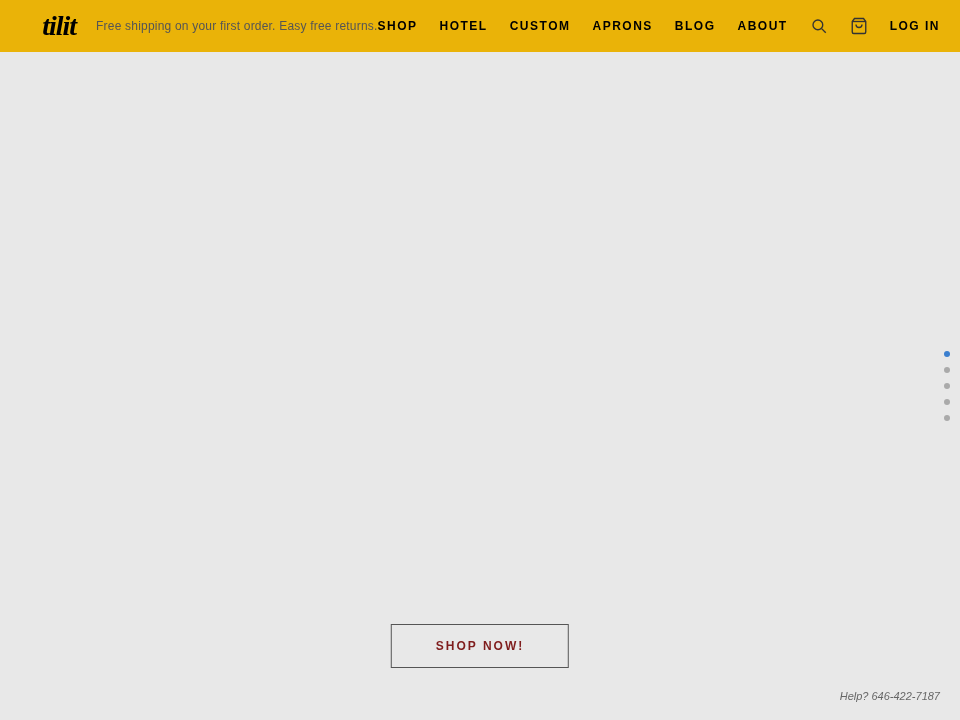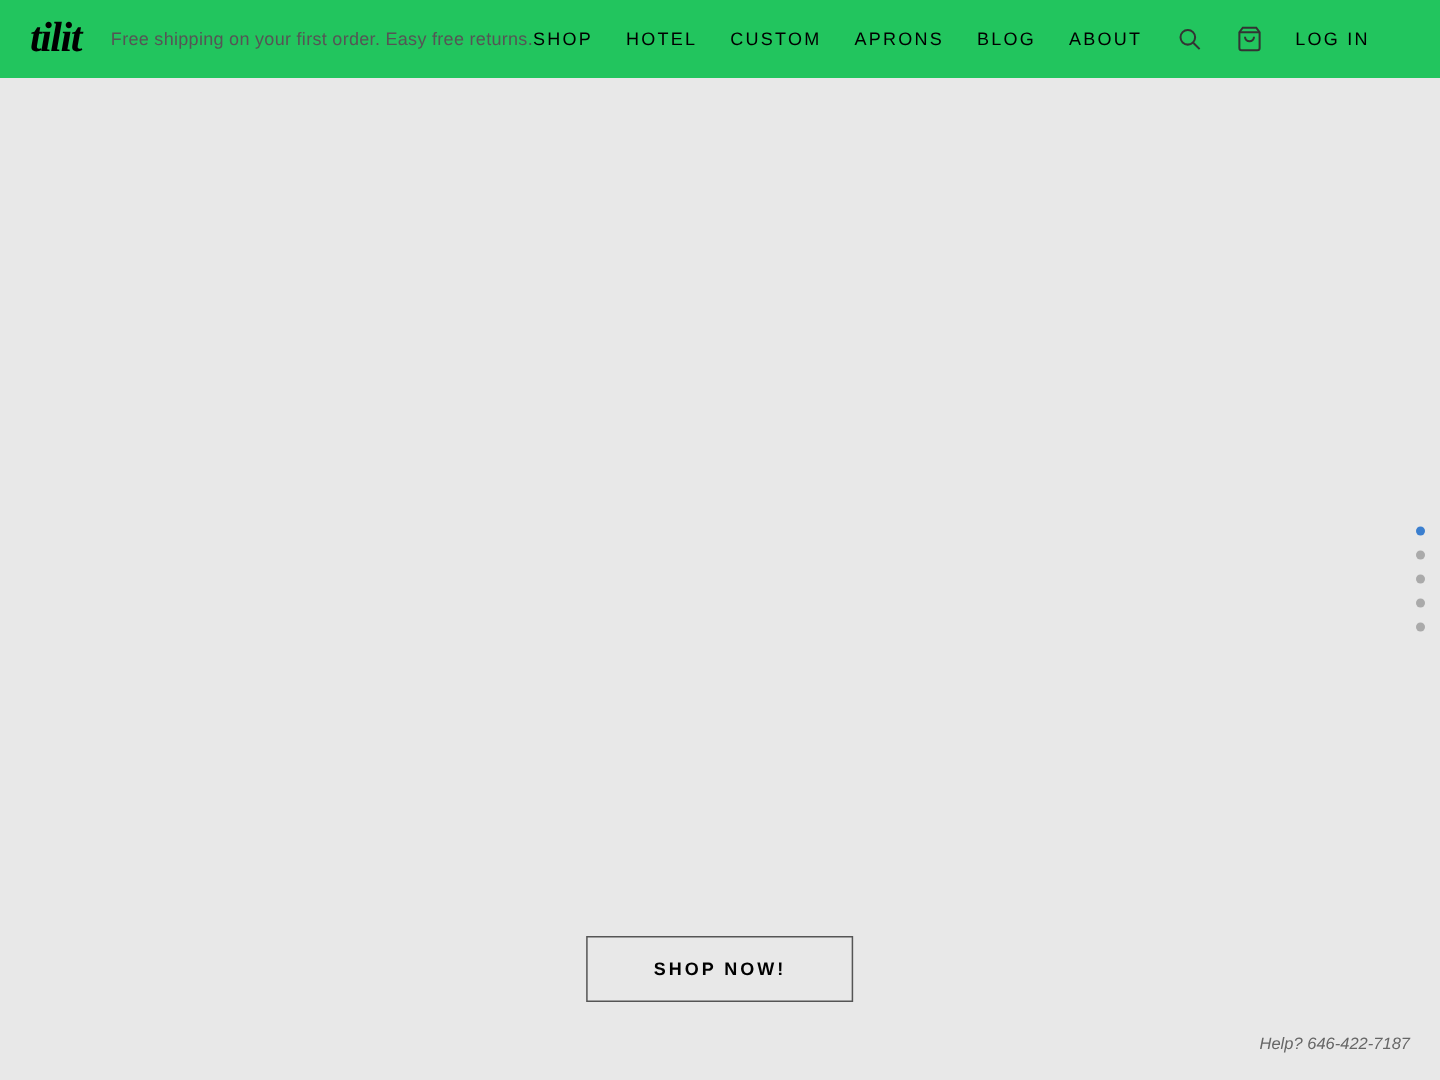--- a/index.html
+++ b/index.html
@@ -16,24 +16,24 @@
       background: #e8e8e8;
     }
 
     
     .header {
       position: fixed;
       top: 0;
       left: 0;
       width: 100%;
       height: 52px;
-      background: #22c55e;
-      display: flex;
-      align-items: center;
-      justify-content: flex-start;
+      background: #eab308;
+      display: flex;
+      align-items: center;
+      justify-content: flex-end;
       padding: 16px 20px;
       z-index: 100;
       border-bottom: none;
     }
 
     .header-left {
       display: flex;
       align-items: center;
       gap: 20px;
     }
@@ -56,21 +56,21 @@
     }
 
     .nav {
       display: flex;
       align-items: center;
       gap: 22px;
     }
 
     .nav-item {
       font-size: 12px;
-      font-weight: 400;
+      font-weight: 700;
       letter-spacing: 1.5px;
       color: #000;
       text-transform: uppercase;
       cursor: pointer;
       text-decoration: none;
     }
 
     .nav-icon {
       cursor: pointer;
       display: flex;
@@ -88,21 +88,21 @@
     }
 
     
     .shop-now-btn {
       position: absolute;
       bottom: 52px;
       left: 50%;
       transform: translateX(-50%);
       background: transparent;
       border: 1.5px solid #555;
-      color: #000000;
+      color: #7f1d1d;
       font-size: 12px;
       font-weight: 600;
       letter-spacing: 2px;
       text-transform: uppercase;
       padding: 14px 44px;
       cursor: pointer;
       white-space: nowrap;
     }
 
     

